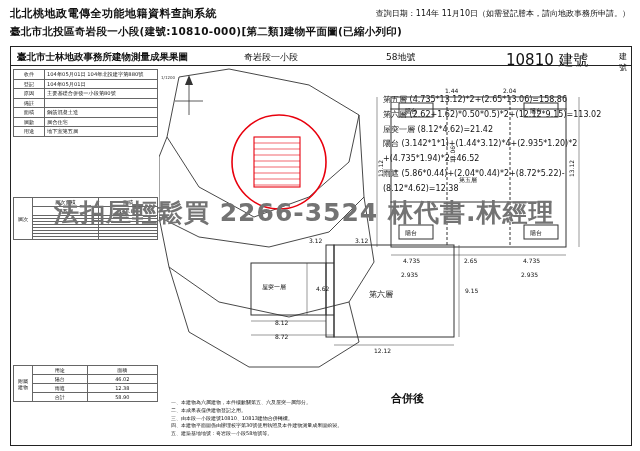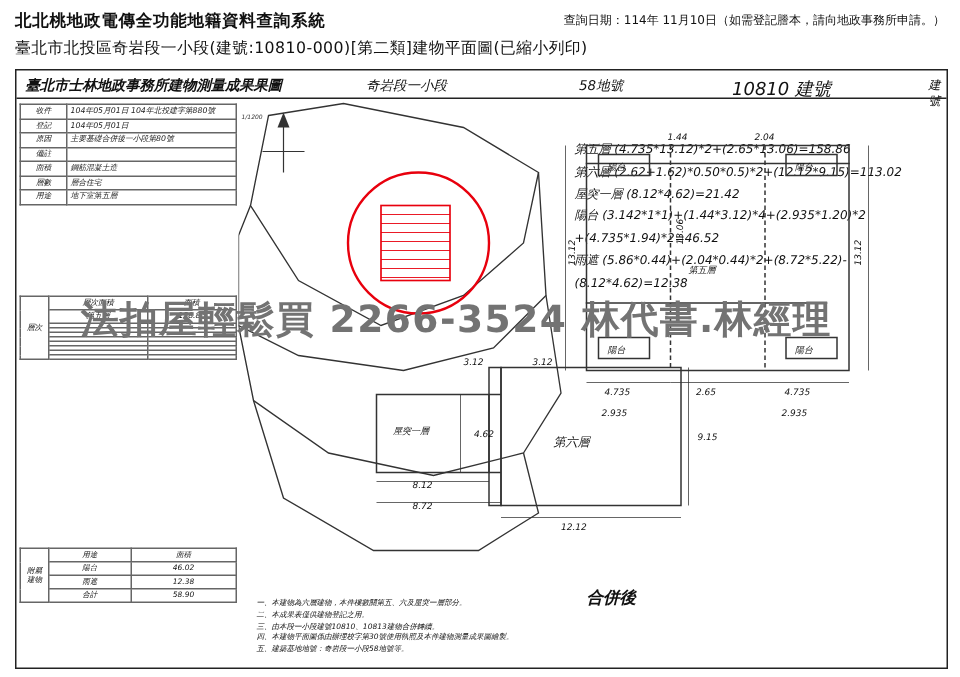--- a/index.html
+++ b/index.html
@@ -9,30 +9,30 @@
     font-family:"DejaVu Sans","Liberation Sans",sans-serif;
     color:#111;
     overflow:hidden;
     position:relative;
   }
   .page{position:relative;width:640px;height:451px;border-radius:11px;}
 
   
   .hdr{position:absolute;left:10px;top:6px;width:620px;}
   .hdr-title{font-size:11px;font-weight:bold;letter-spacing:.5px;}
-  .hdr-sub{font-size:10.5px;font-weight:normal;margin-top:4px;letter-spacing:.3px;}
+  .hdr-sub{font-size:10.5px;font-weight:bold;margin-top:4px;letter-spacing:.3px;}
   .hdr-right{position:absolute;right:0;top:2px;font-size:8px;line-height:1.4;}
 
   
-  .frame{position:absolute;left:10px;top:46px;width:620px;height:398px;border:1px solid #222;font-style:italic;}
+  .frame{position:absolute;left:10px;top:46px;width:620px;height:398px;border:1px solid #222;}
 
   .dwg-title{position:absolute;left:6px;top:4px;font-size:9.5px;font-weight:bold;}
   .dwg-seg{position:absolute;left:233px;top:4px;font-size:9px;}
   .dwg-lot{position:absolute;left:375px;top:4px;font-size:9px;}
-  .dwg-bld{position:absolute;left:477px;top:4px;font-size:12px;}
+  .dwg-bld{position:absolute;left:495px;top:4px;font-size:15px;}
   .dwg-bldno{position:absolute;left:608px;top:4px;font-size:8px;}
 
   
   .sep{position:absolute;left:0;top:18px;width:620px;height:1px;background:#222;}
 
   
   .infotbl{position:absolute;left:2px;top:22px;width:145px;font-size:5.2px;border-collapse:collapse;}
   .infotbl td{border:1px solid #666;padding:1px 2px;line-height:1.25;vertical-align:middle;}
   .infotbl td.k{width:26px;background:#fff;text-align:center;color:#222;}
   .infotbl td.v{color:#222;}

